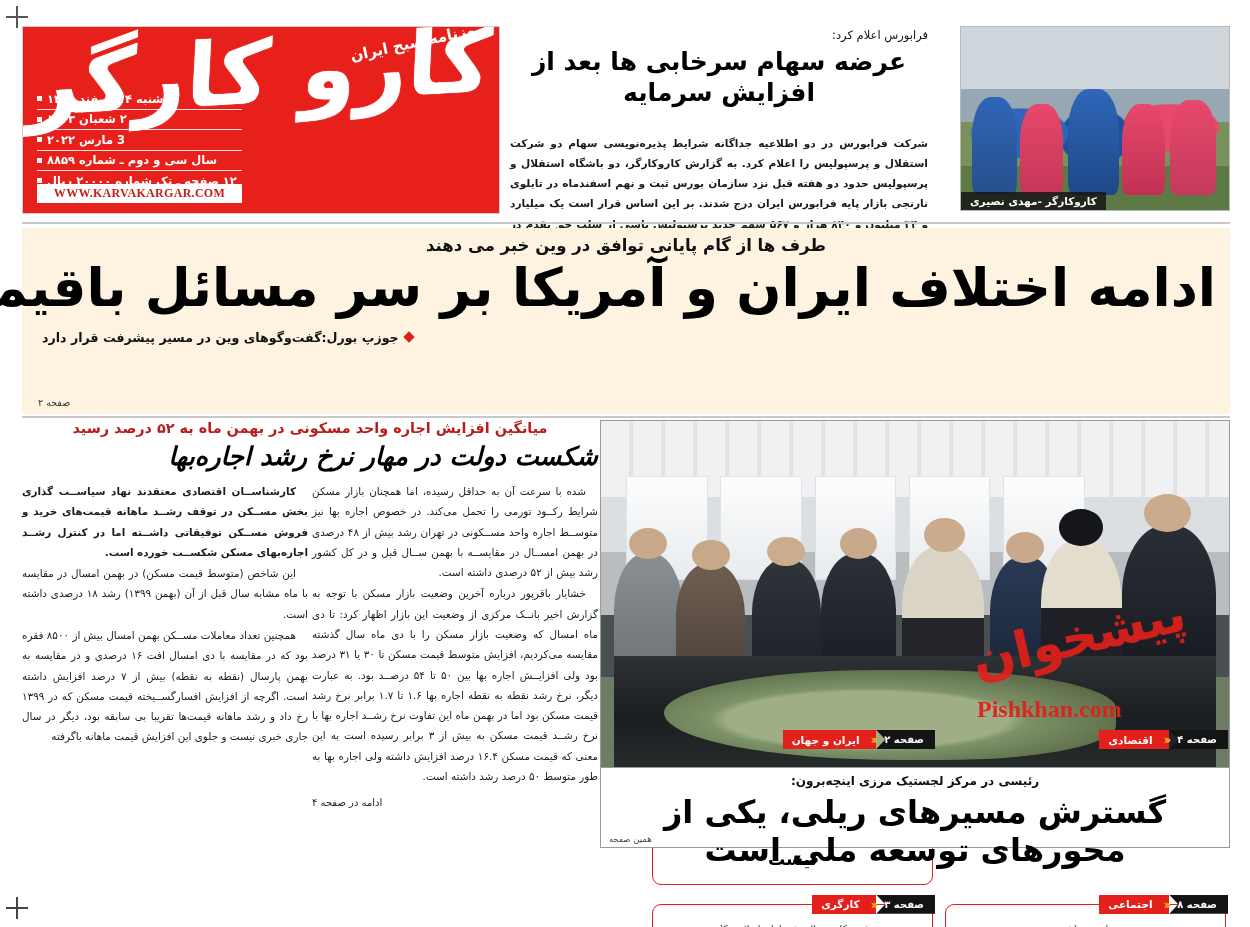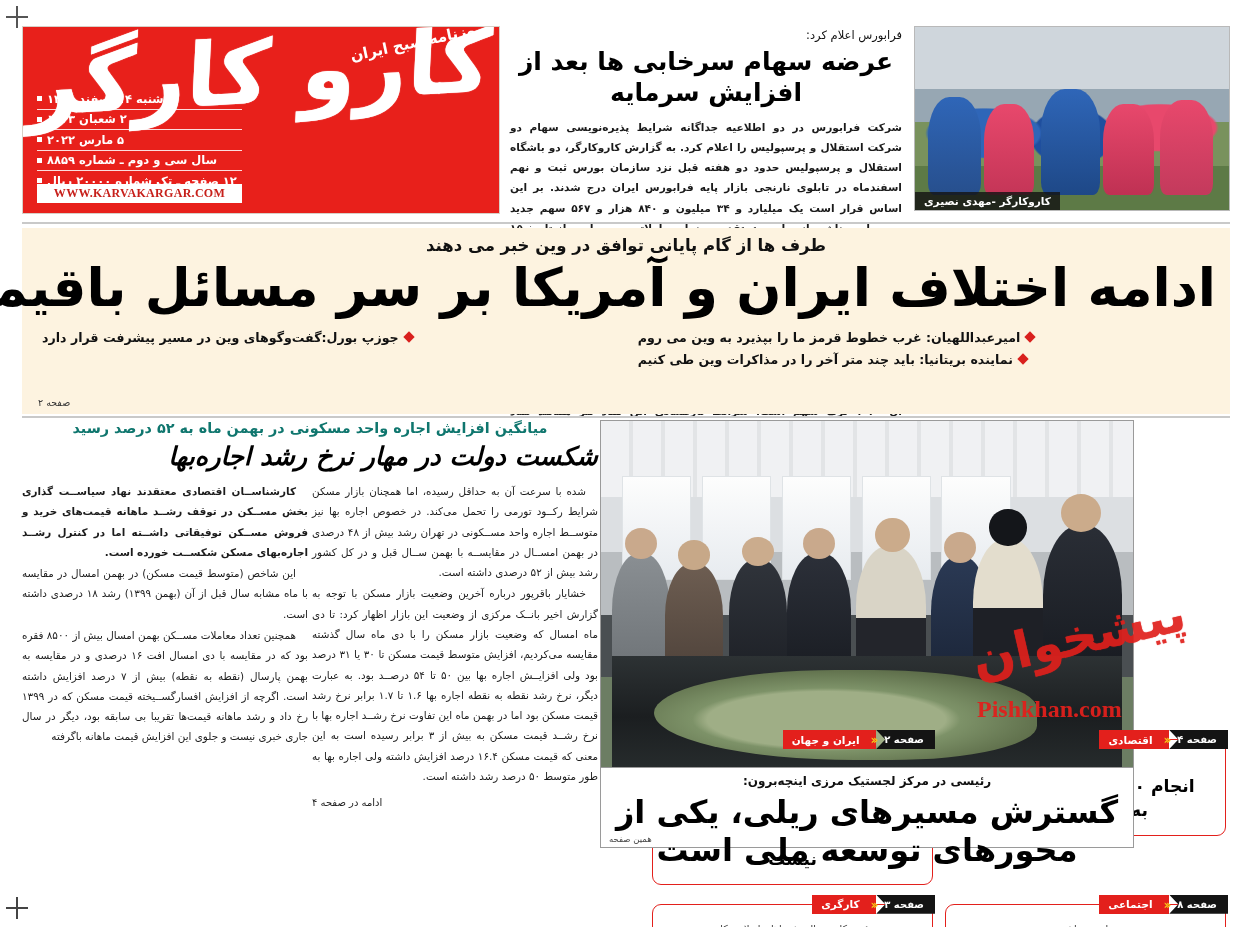--- a/index.html
+++ b/index.html
@@ -73,34 +73,35 @@
     font-size: 12px; text-align: center; padding: 2px 0;
     letter-spacing: .3px; font-family: "Liberation Serif", serif;
   }
 
   
   .top-article { flex: 1; display: flex; flex-direction: row-reverse; gap: 12px; }
   .ta-text { flex: 1; padding-top: 2px; direction: rtl; }
   .ta-kicker { font-size: 11.5px; color: #111; margin-bottom: 4px; }
   .ta-head {
     font-size: 25px; font-weight: bold; text-align: center; color: #000;
-    line-height: 1.25; margin-bottom: 8px; letter-spacing: -.5px;
+    line-height: 1.25; margin-bottom: 24px; letter-spacing: -.5px;
   }
   .ta-body {
     font-size: 10.6px; line-height: 1.92; text-align: justify;
     color: #1a1a1a; font-weight: bold;
   }
   .ta-photo {
-    width: 316px; height: 185px; position: relative; overflow: hidden;
+    width: 270px; height: 185px; position: relative; overflow: hidden;
     border: 1px solid #b9b9b9;
     background:
       radial-gradient(ellipse at 22% 58%, #2f66b8 0 16%, transparent 17%),
       radial-gradient(ellipse at 50% 60%, #1f4f9e 0 18%, transparent 19%),
       radial-gradient(ellipse at 78% 55%, #e8486c 0 16%, transparent 17%),
       linear-gradient(#cfd6dc 0 34%, #97a7b3 34% 52%, #79925d 52% 76%, #5d7a46 76% 100%);
+    margin-left: 20px;
   }
   .ta-photo .pl {
     position: absolute; bottom: 8%; border-radius: 40% 40% 12% 12%;
   }
   .ta-photo .cap {
     position: absolute; left: 0; bottom: 0;
     background: rgba(20,20,20,.82); color: #fff;
     font-size: 10.5px; padding: 3px 9px; font-weight: bold;
   }
 
@@ -140,33 +141,33 @@
 
   
   .lower {
     position: absolute; left: 22px; top: 420px;
     width: 1208px; height: 484px;
     display: flex; flex-direction: row-reverse; gap: 0;
   }
 
   
   .art-right { width: 578px; direction: rtl; padding-right: 2px; }
-  .ar-kicker { text-align: center; font-size: 14.4px; font-weight: bold; color: #0f766e; }
+  .ar-kicker { text-align: center; font-size: 14.4px; font-weight: bold; color: #b91c1c; }
   .ar-head {
     font-size: 25.5px; font-weight: bold; color: #000;
     margin: 5px 0 10px 0; letter-spacing: -.6px; font-style: italic;
   }
   .ar-cols { display: flex; flex-direction: row-reverse; gap: 4px; position: relative; }
   .ar-col { flex: 1; font-size: 10.4px; line-height: 1.95; text-align: justify; color: #1c1c1c; }
   .ar-col p { margin-bottom: 1px; text-indent: 12px; }
   .ar-col p.lead { font-weight: bold; text-indent: 12px; }
   .ar-cont { margin-top: 7px; text-align: left; font-size: 10px; color: #222; text-indent: 0; }
 
   
-  .photo-block { width: 534px; padding-left: 0; }
+  .photo-block { width: 630px; padding-left: 0; }
   .big-photo {
     width: 100%; height: 348px; position: relative; overflow: hidden;
     border: 1px solid #9a9a9a;
     background: linear-gradient(#e9eaec 0 20%, #dcdfe2 20% 38%, #b9bdc0 38% 56%, #4a4f52 56% 74%, #6c7d63 74% 100%);
   }
   .bp-ceiling { position: absolute; top: 0; left: 0; right: 0; height: 22%;
     background: repeating-linear-gradient(90deg, #f0f1f3 0 28px, #e2e4e6 28px 32px); }
   .bp-win { position: absolute; top: 16%; height: 30%;
     background: linear-gradient(#fdfdfd, #e7ebef); border: 1px solid #dfe3e6; }
   .bp-fig { position: absolute; bottom: 26%; border-radius: 46% 46% 6% 6%; }
@@ -256,21 +257,21 @@
       <div class="mh-dates">
         <div class="dline">
             <span>شنبه ۱۴ اسفند ۱۴۰۰</span>
             <span class="sq"></span>
           </div>
         <div class="dline">
             <span>۲ شعبان ۱۴۴۳</span>
             <span class="sq"></span>
           </div>
         <div class="dline">
-            <span>۵ مارس ۲۰۲۲</span>
+            <span>3 مارس ۲۰۲۲</span>
             <span class="sq"></span>
           </div>
         <div class="dline">
             <span>سال سی و دوم ـ شماره ۸۸۵۹</span>
             <span class="sq"></span>
           </div>
         <div class="dline">
             <span>۱۲ صفحه ـ تک شماره ۲۰۰۰۰ ریال</span>
             <span class="sq"></span>
           </div>
@@ -298,30 +299,20 @@
   <div class="hrule" style="top:222px;"></div>
 
   <div class="banner">
     <div class="bn-kicker">طرف ها از گام پایانی توافق در وین خبر می دهند</div>
     <div class="bn-head">ادامه اختلاف ایران و آمریکا بر سر مسائل باقیمانده</div>
     <div class="bn-bullets">
       <div class="bn-col">
         <div class="bn-item">
             <span class="dia"></span>
             <span>جوزپ بورل:گفت‌وگوهای وین در مسیر پیشرفت قرار دارد</span>
-          </div>
-      </div>
-      <div class="bn-col">
-        <div class="bn-item">
-            <span class="dia"></span>
-            <span>امیرعبداللهیان: غرب خطوط قرمز ما را بپذیرد به وین می روم</span>
-          </div>
-        <div class="bn-item">
-            <span class="dia"></span>
-            <span>نماینده بریتانیا: باید چند متر آخر را در مذاکرات وین طی کنیم</span>
           </div>
       </div>
     </div>
     <div class="bn-pagetag">صفحه ۲</div>
   </div>
 
   <div class="hrule" style="top:416px;"></div>
 
   <div class="lower">
 

